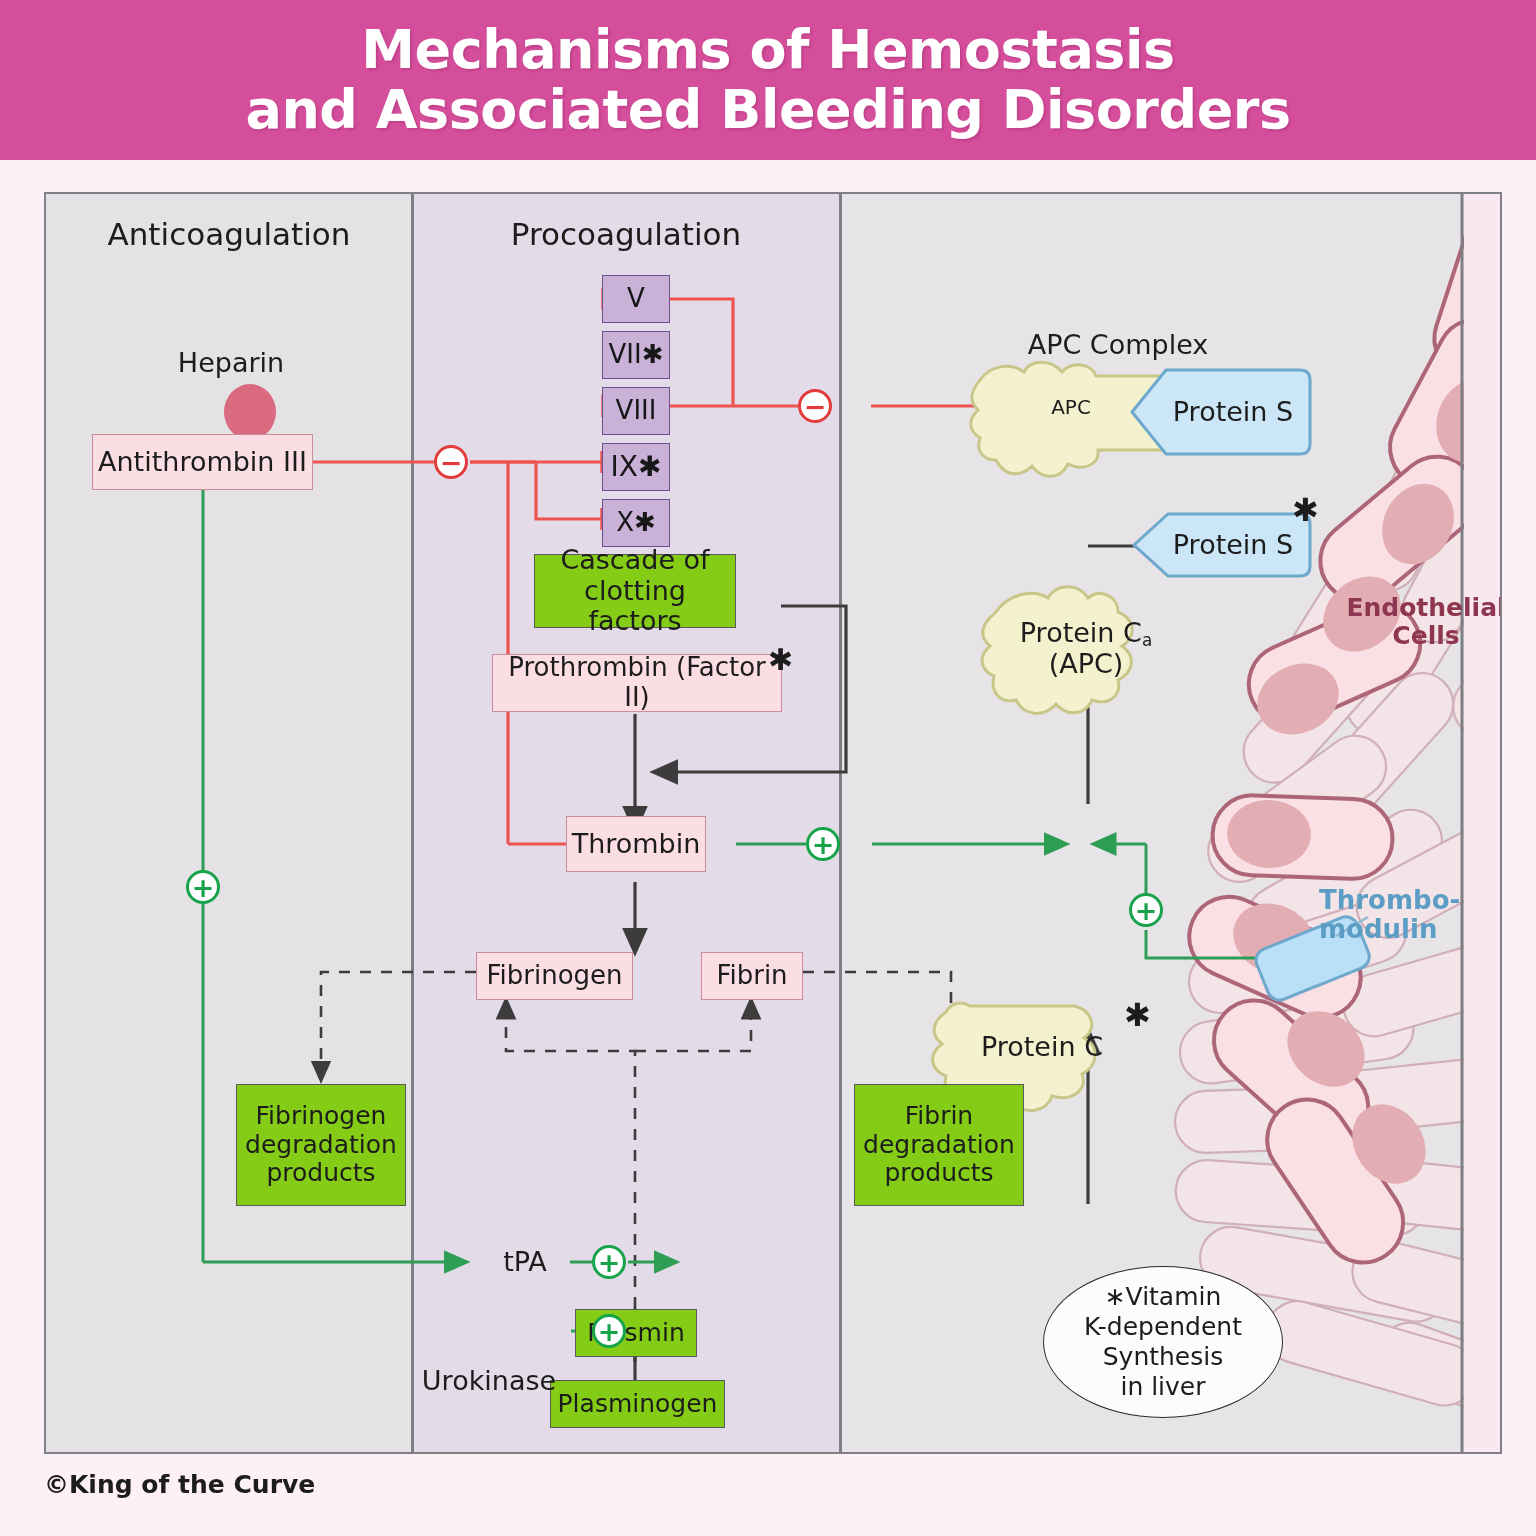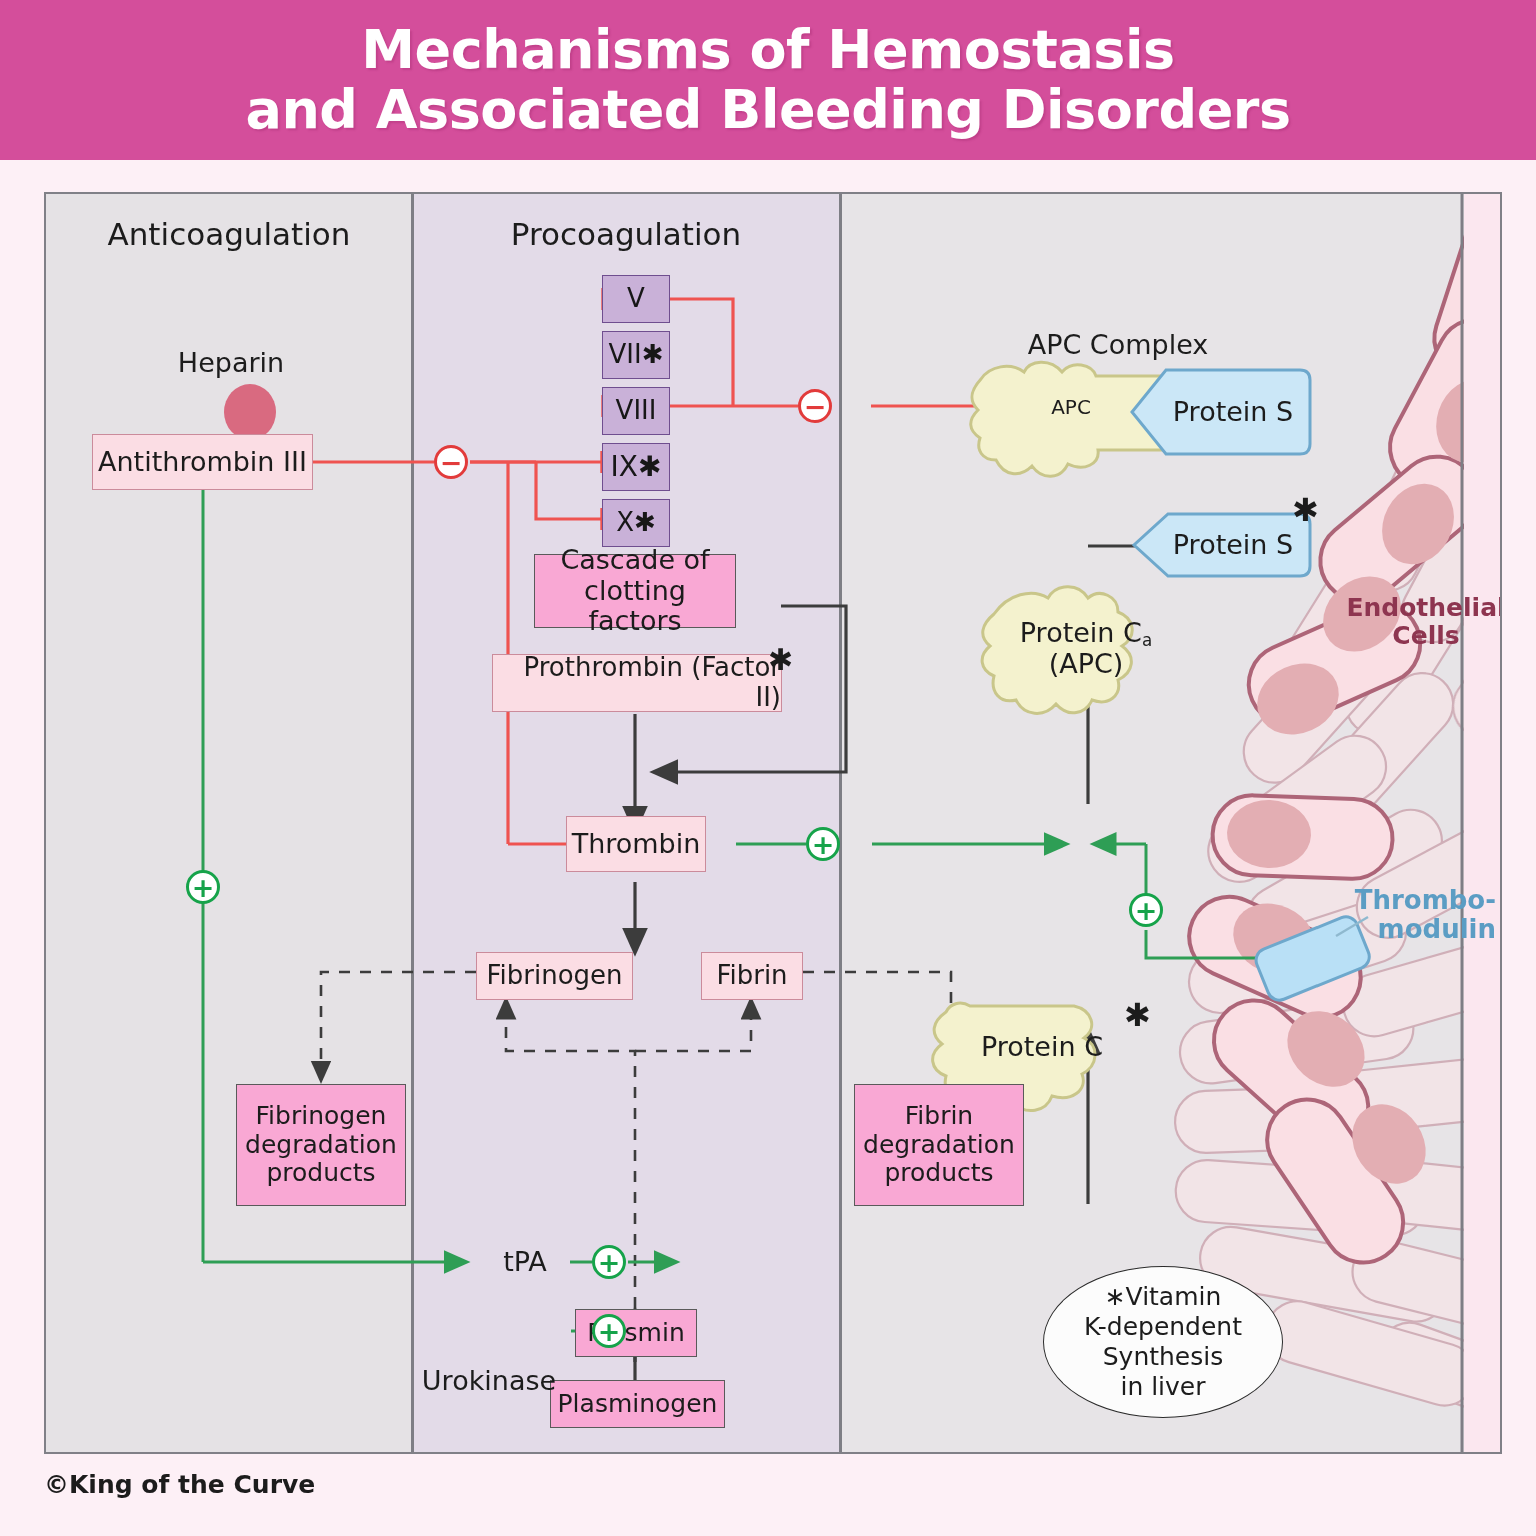--- a/index.html
+++ b/index.html
@@ -47,24 +47,24 @@
     font-family:"DejaVu Sans", sans-serif;
   }
 
   
   .box {
     position:absolute; display:flex; align-items:center; justify-content:center;
     text-align:center; line-height:1.14;
     font-family:"DejaVu Sans", sans-serif;
   }
   .box-pink {
-    background:#fbdde4; border:1.6px solid #cb8b9b; color:#1c1c1c;text-align:right;
+    background:#fbdde4; border:1.6px solid #cb8b9b; color:#1c1c1c;
   }
   .box-white {
-    background:#f9a8d4; border:1.8px solid #5a5a5a; color:#1c1c1c;
+    background:#84cc16; border:1.8px solid #5a5a5a; color:#1c1c1c;
   }
   .box-purple {
     background:#c9b1d8; border:1.8px solid #6f4e8f; color:#171717;
   }
   .plain-label {
     position:absolute; font-family:"DejaVu Sans", sans-serif;
     color:#1c1c1c; text-align:center;
   }
 
   
@@ -471,21 +471,21 @@
       <span>Protein C</span><sub>a</sub><br>
       <span>(APC)</span>
     </div>
 
     <div class="blob-label" style="left:906px; top:838px; width:180px; font-size:27px;">Protein C</div>
     <div class="plain-label ast" style="left:1078px; top:802px; font-size:32px;">✱</div>
 
     <div id="endo-label" style="left:1300px; top:400px; width:160px; white-space:pre-line;">Endothelial
 Cells</div>
 
-    <div id="tm-label" style="left:1300px; top:692px; width:150px; white-space:pre-line;text-align:right;">Thrombo-
+    <div id="tm-label" style="left:1273px; top:692px; width:150px; white-space:pre-line;">Thrombo-
 modulin</div>
 
     <div id="vitk" style="left:997px; top:1072px; white-space:pre-line;">∗Vitamin
 K-dependent
 Synthesis
 in liver</div>
 
     <div class="sign sign-minus" style="left:388px; top:251px;">
       <span>−</span>
     </div>

